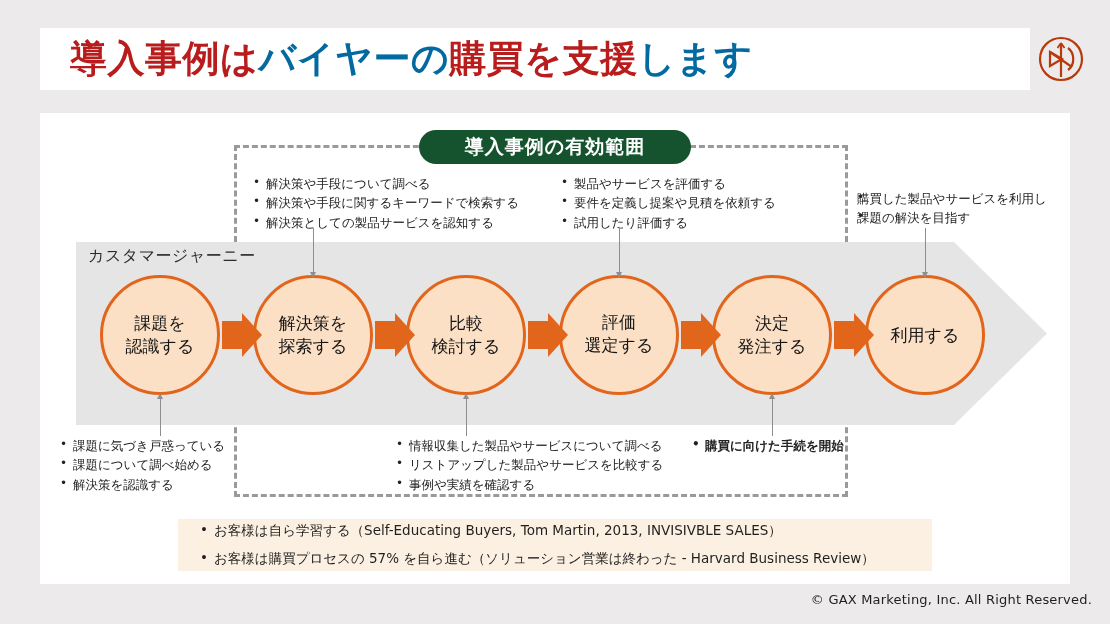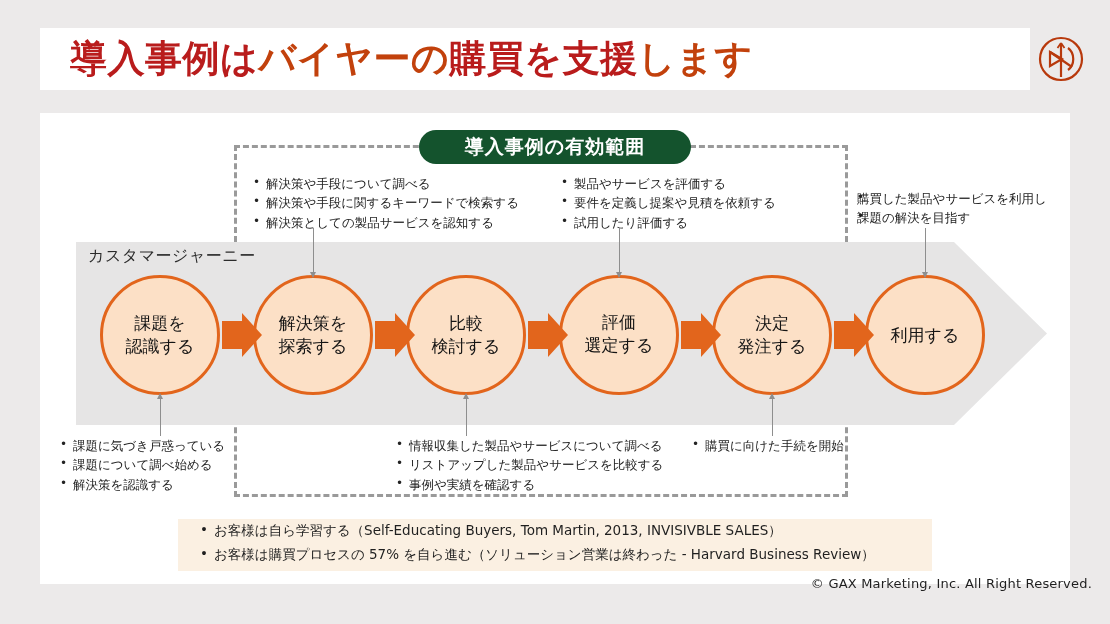--- a/index.html
+++ b/index.html
@@ -17,21 +17,21 @@
     position:absolute;left:40px;top:28px;width:990px;height:62px;
     background:#ffffff;
   }
   .title{
     position:absolute;left:70px;top:34px;
     font-size:37px;font-weight:bold;letter-spacing:0.5px;
     line-height:50px;white-space:nowrap;
     font-family:"DejaVu Sans","Liberation Sans",sans-serif;
   }
   .t-orange{color:#b91c1c;}
-  .t-dark{color:#c2410c;margin-top:36px;}
+  .t-dark{color:#0369a1;margin-top:36px;}
 
   .logo-box{
     position:absolute;left:1030px;top:28px;width:62px;height:62px;
     background:#eceaea;display:flex;align-items:center;justify-content:center;
   }
 
   
   .canvas{
     position:absolute;left:40px;top:113px;width:1030px;height:471px;
     background:#ffffff;
@@ -98,32 +98,32 @@
     content:"";position:absolute;left:-3px;width:0;height:0;
     border-left:3.5px solid transparent;border-right:3.5px solid transparent;
   }
   .leader.down:after{bottom:-5px;border-top:6px solid #8e8e8e;}
   .leader.up:after{top:-5px;border-bottom:6px solid #8e8e8e;}
 
   
   .cite-box{
     position:absolute;left:178px;top:519px;width:754px;height:52px;
     background:#fbf0e2;
-    display:flex;flex-direction:column;justify-content:flex-start;
+    display:flex;flex-direction:column;justify-content:space-between;
     padding-left:22px;box-sizing:border-box;
   }
   .cite-box div{
     font-size:13.5px;color:#1f1f1f;line-height:1.75;position:relative;padding-left:14px;
     font-family:"DejaVu Sans","Liberation Sans",sans-serif;white-space:nowrap;
   }
   .cite-box div:before{content:"\2022";position:absolute;left:0;top:-1px;}
 
   
   .footer{
-    position:absolute;right:18px;top:576px;
+    position:absolute;right:18px;top:592px;
     font-size:13px;color:#1f1f1f;letter-spacing:0.2px;
     font-family:"DejaVu Sans","Liberation Sans",sans-serif;
   }
 </style>
 </head>
 <body>
 
 <div class="slide">
 
   <div class="header-band"></div>
@@ -211,21 +211,21 @@
   <div class="leader up" style="left:466px;top:398px;height:38px;"></div>
   <div class="callout" style="left:396px;top:436px;">
     <ul>
       <li>情報収集した製品やサービスについて調べる</li>
       <li>リストアップした製品やサービスを比較する</li>
       <li>事例や実績を確認する</li>
     </ul>
   </div>
 
   <div class="leader up" style="left:772px;top:398px;height:38px;"></div>
-  <div class="callout" style="left:692px;top:436px;">
+  <div class="callout" style="left:692px;top:436px;font-weight:bold;">
     <ul>
       <li>購買に向けた手続を開始</li>
     </ul>
   </div>
 
   <div class="cite-box">
     <div>お客様は自ら学習する（Self-Educating Buyers, Tom Martin, 2013, INVISIVBLE SALES）</div>
     <div>お客様は購買プロセスの 57% を自ら進む（ソリューション営業は終わった - Harvard Business Review）</div>
   </div>
 

